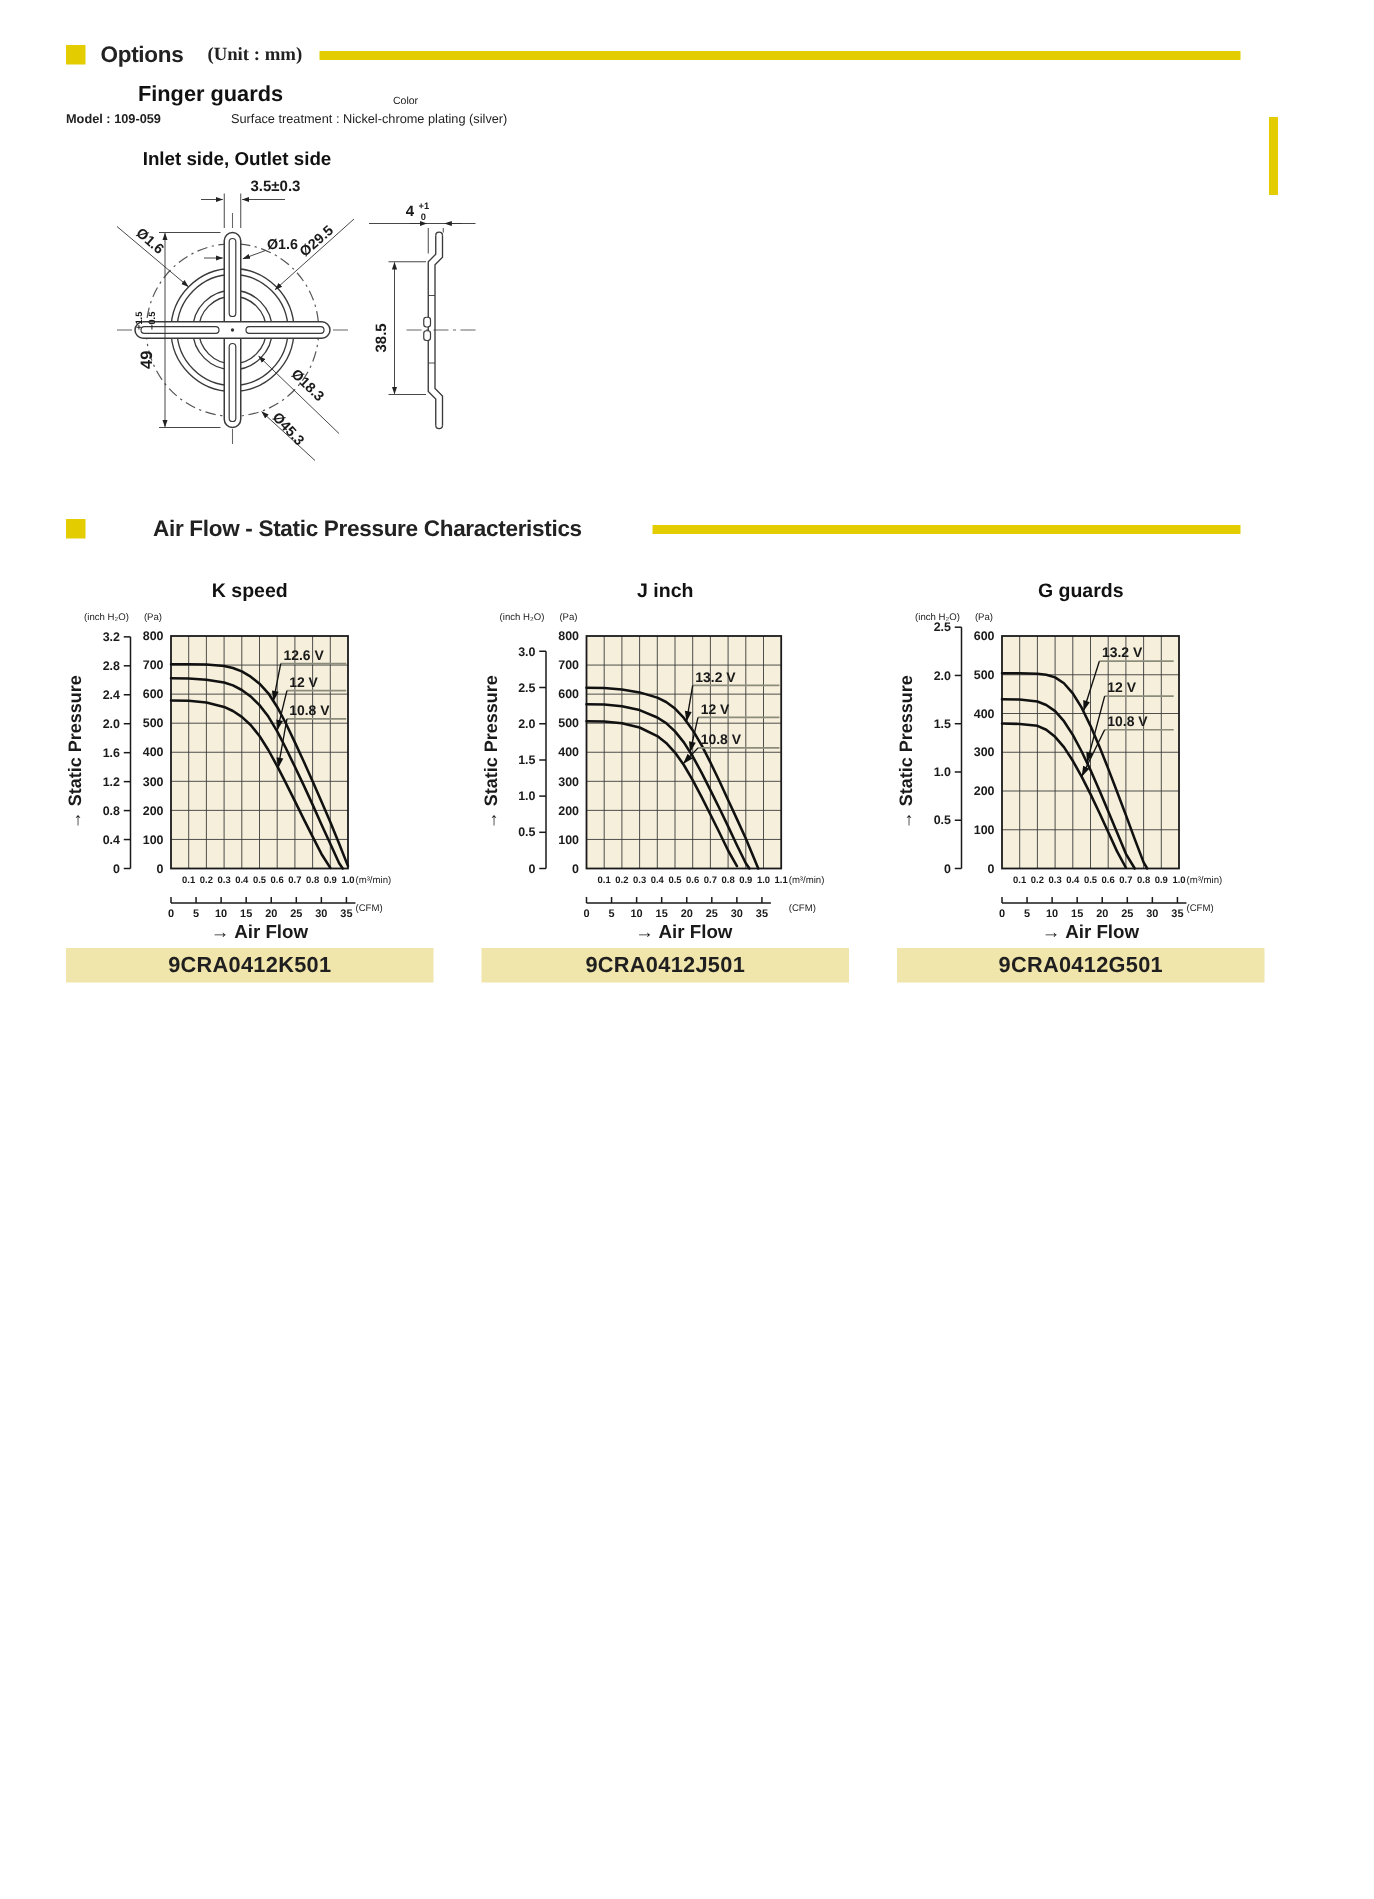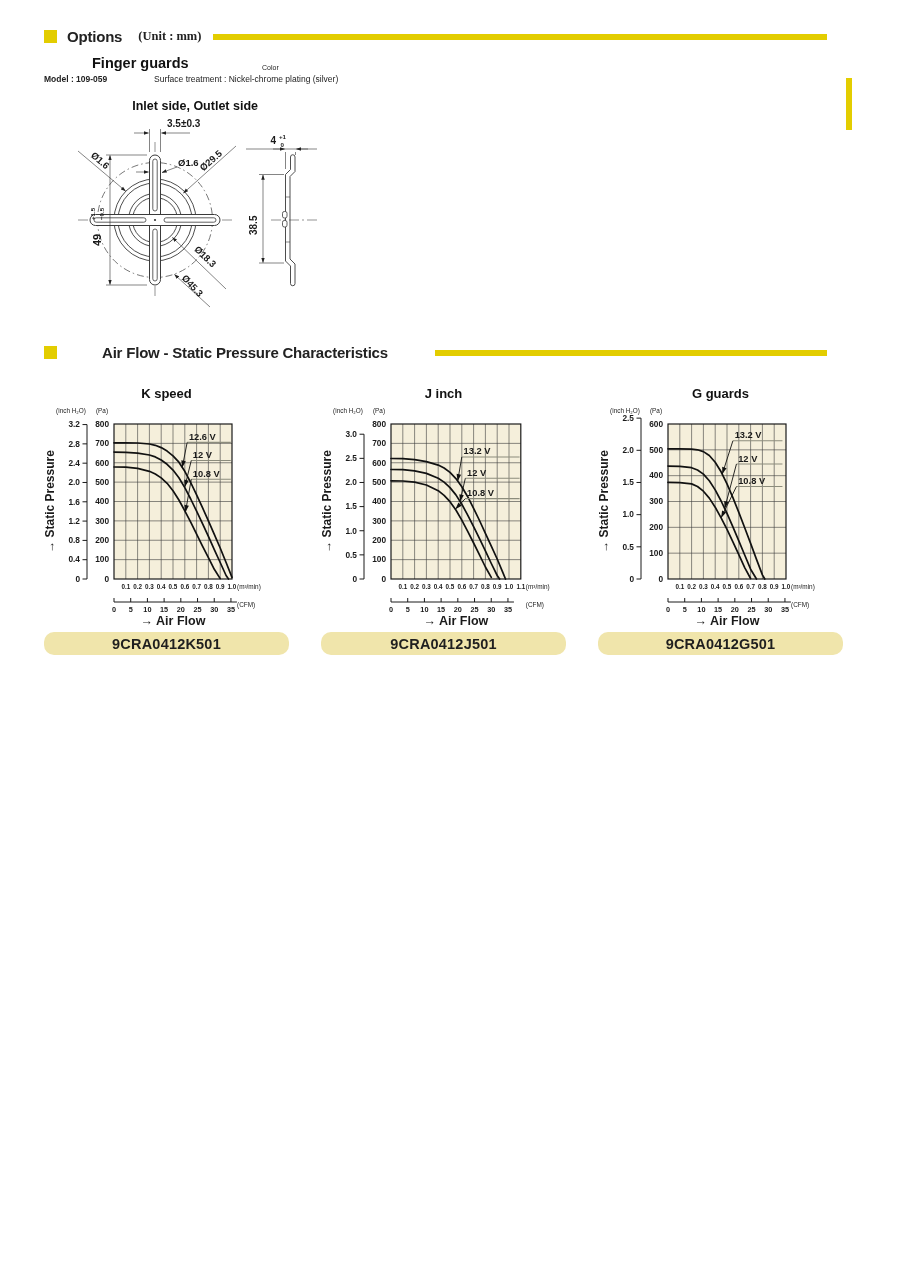--- a/index.html
+++ b/index.html
@@ -13,35 +13,35 @@
   .sec-unit { font-size:12.5px; font-weight:700; color:#222; margin-left:16px; white-space:nowrap;font-family:Liberation Serif, serif; }
   .sec-line { flex:1 1 auto; height:6px; background:#e3cd00; margin-left:12px; }
 
   .side-tab { position:absolute; left:846px; top:78px; width:6px; height:52px; background:#e3cd00; }
 
   
   .fg-title   { position:absolute; left:44px; top:55px; font-size:14.5px; font-weight:800; color:#111;margin-left:48px; }
   .fg-model   { position:absolute; left:44px; top:74px; font-size:8.5px; color:#222;font-weight:bold; }
   .fg-color   { position:absolute; left:262px; top:64px; font-size:7px; color:#222; }
   .fg-surface { position:absolute; left:114px; top:74px; font-size:8.5px; color:#222;margin-left:40px; }
-  .fg-view    { position:absolute; left:58px; top:99px; width:200px; text-align:right; font-size:12.5px; font-weight:700; color:#111; }
+  .fg-view    { position:absolute; left:58px; top:99px; width:200px; text-align:center; font-size:12.5px; font-weight:700; color:#111; }
 
   #drawing { position:absolute; left:40px; top:96px; }
   #drawing text { fill:#1a1a1a; }
   .dimtx { font-size:10px; font-weight:600; }
   .dimtx-s { font-size:9.5px; font-weight:600; }
   .toltx { font-size:6.2px; font-weight:600; }
 
   
   .charts-row { position:absolute; left:44px; top:386px; width:783px; display:flex; gap:32px; }
   .chart-block { width:245px; }
   .chart-title { text-align:center; font-size:13px; font-weight:600; color:#111; height:16px; }
   .chart-svg { display:block; margin-top:2px; }
   .model-bar { margin-top:4px; height:23px; background:#f0e5ab; display:flex; align-items:center; justify-content:center;
-               font-size:14.5px; font-weight:800; color:#1f1f1f; letter-spacing:0.2px;border-radius:10px; }
+               font-size:14.5px; font-weight:800; color:#1f1f1f; letter-spacing:0.2px; }
 
   .chart-svg text { fill:#1a1a1a; font-family:"Liberation Sans", sans-serif; }
   .chart-svg .tk  { font-size:8.3px; font-weight:700; }
   .chart-svg .un  { font-size:6.4px; font-weight:400; }
   .chart-svg .xtk { font-size:6.3px; font-weight:700; }
   .chart-svg .ctk { font-size:7.3px; font-weight:700; }
   .chart-svg .vl  { font-size:9.3px; font-weight:700; }
   .chart-svg .yl  { font-size:12px;  font-weight:600; }
   .chart-svg .xl  { font-size:12.5px; font-weight:600; }
 </style>

